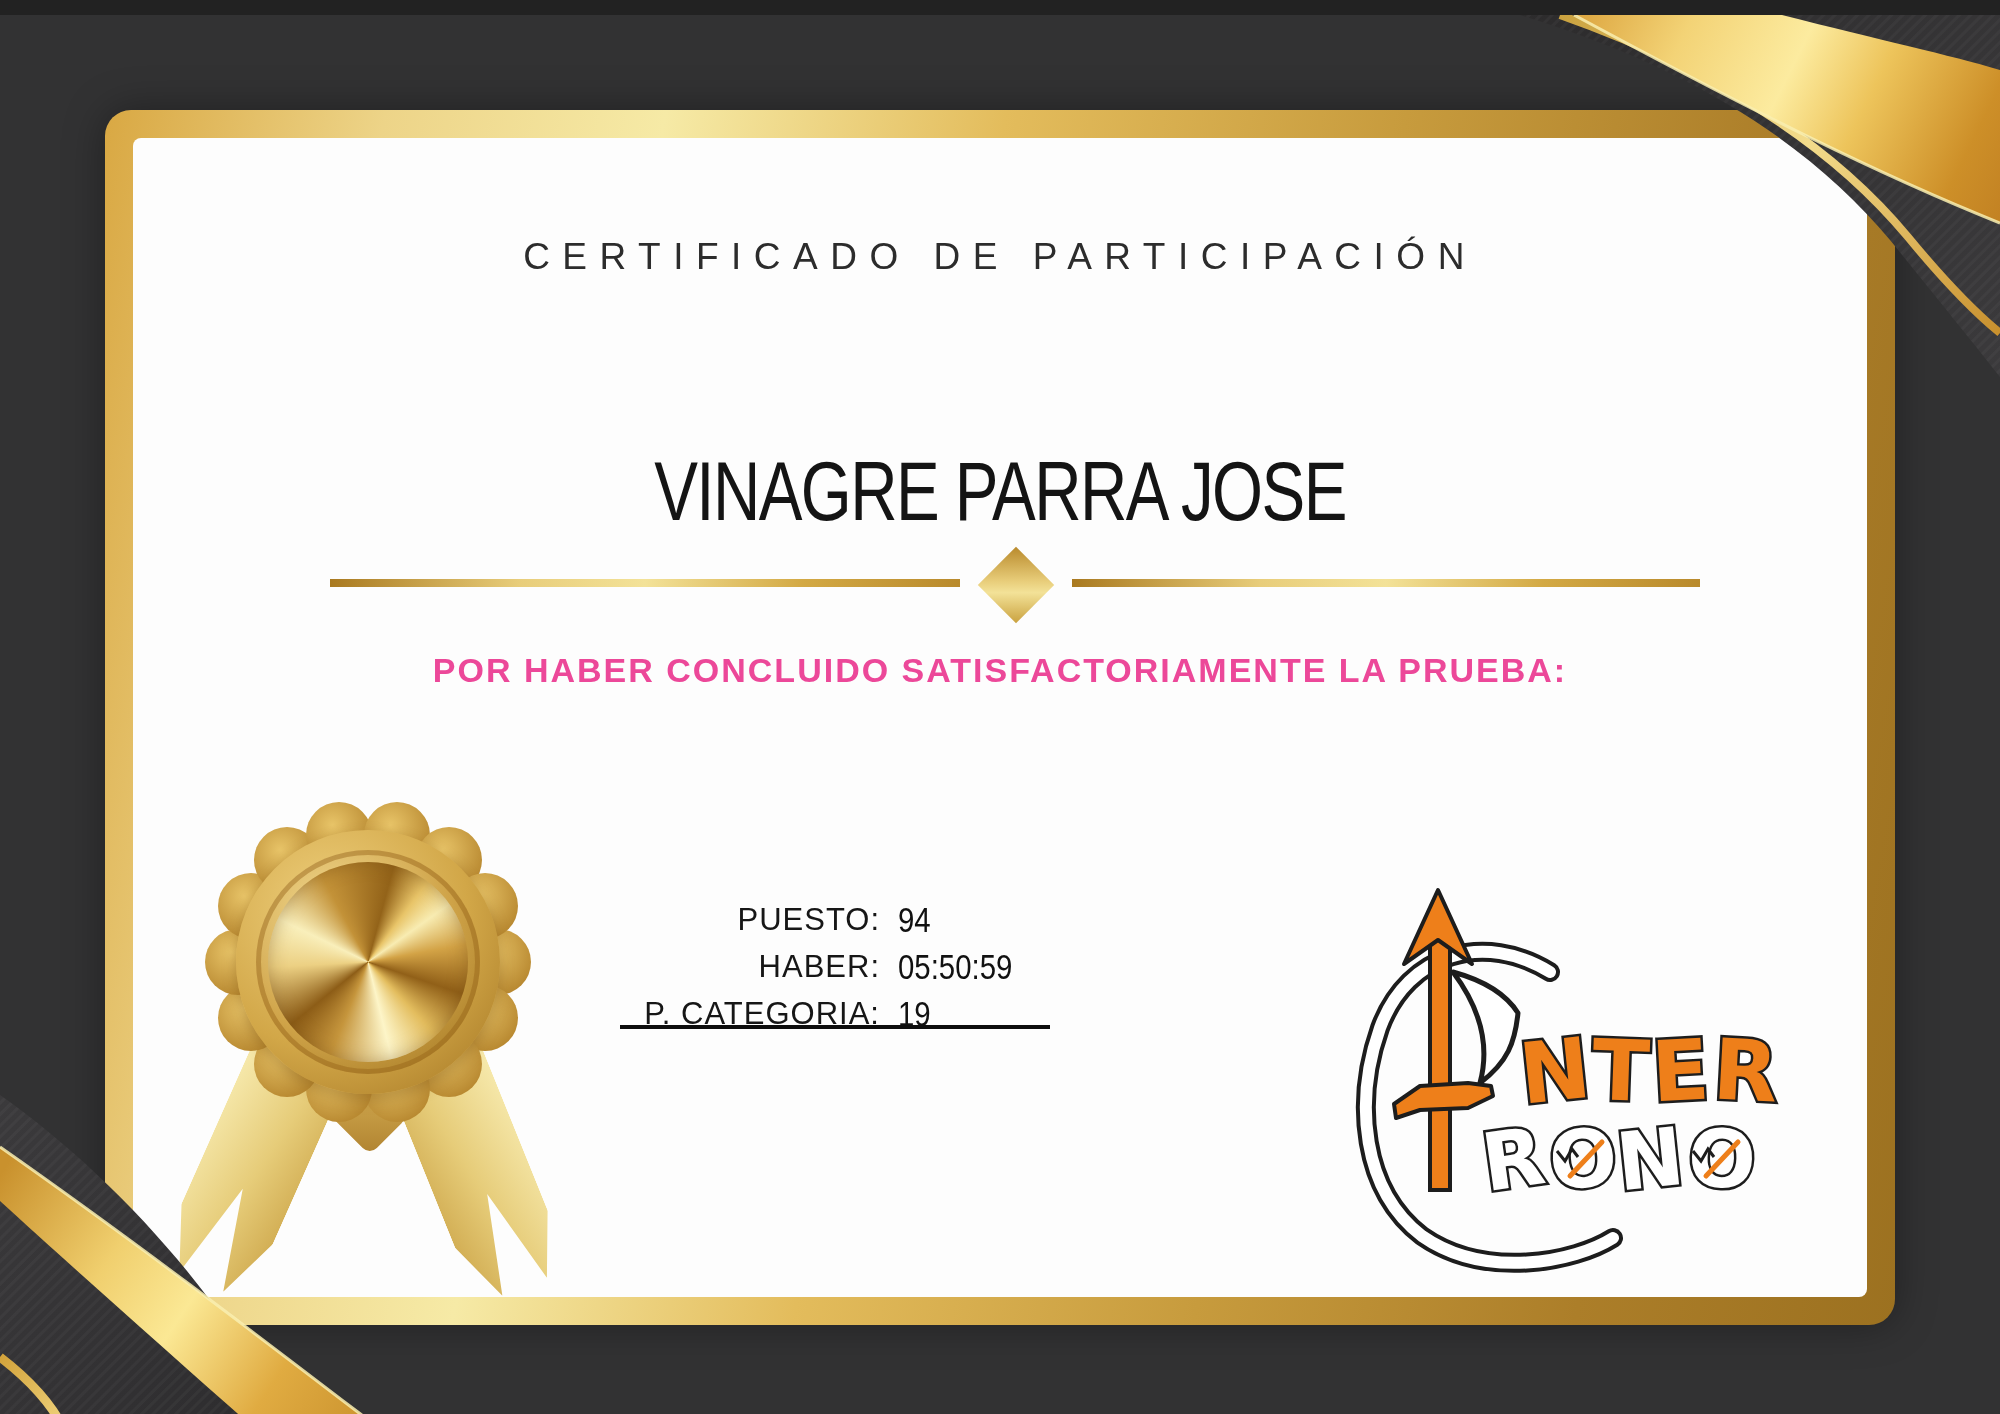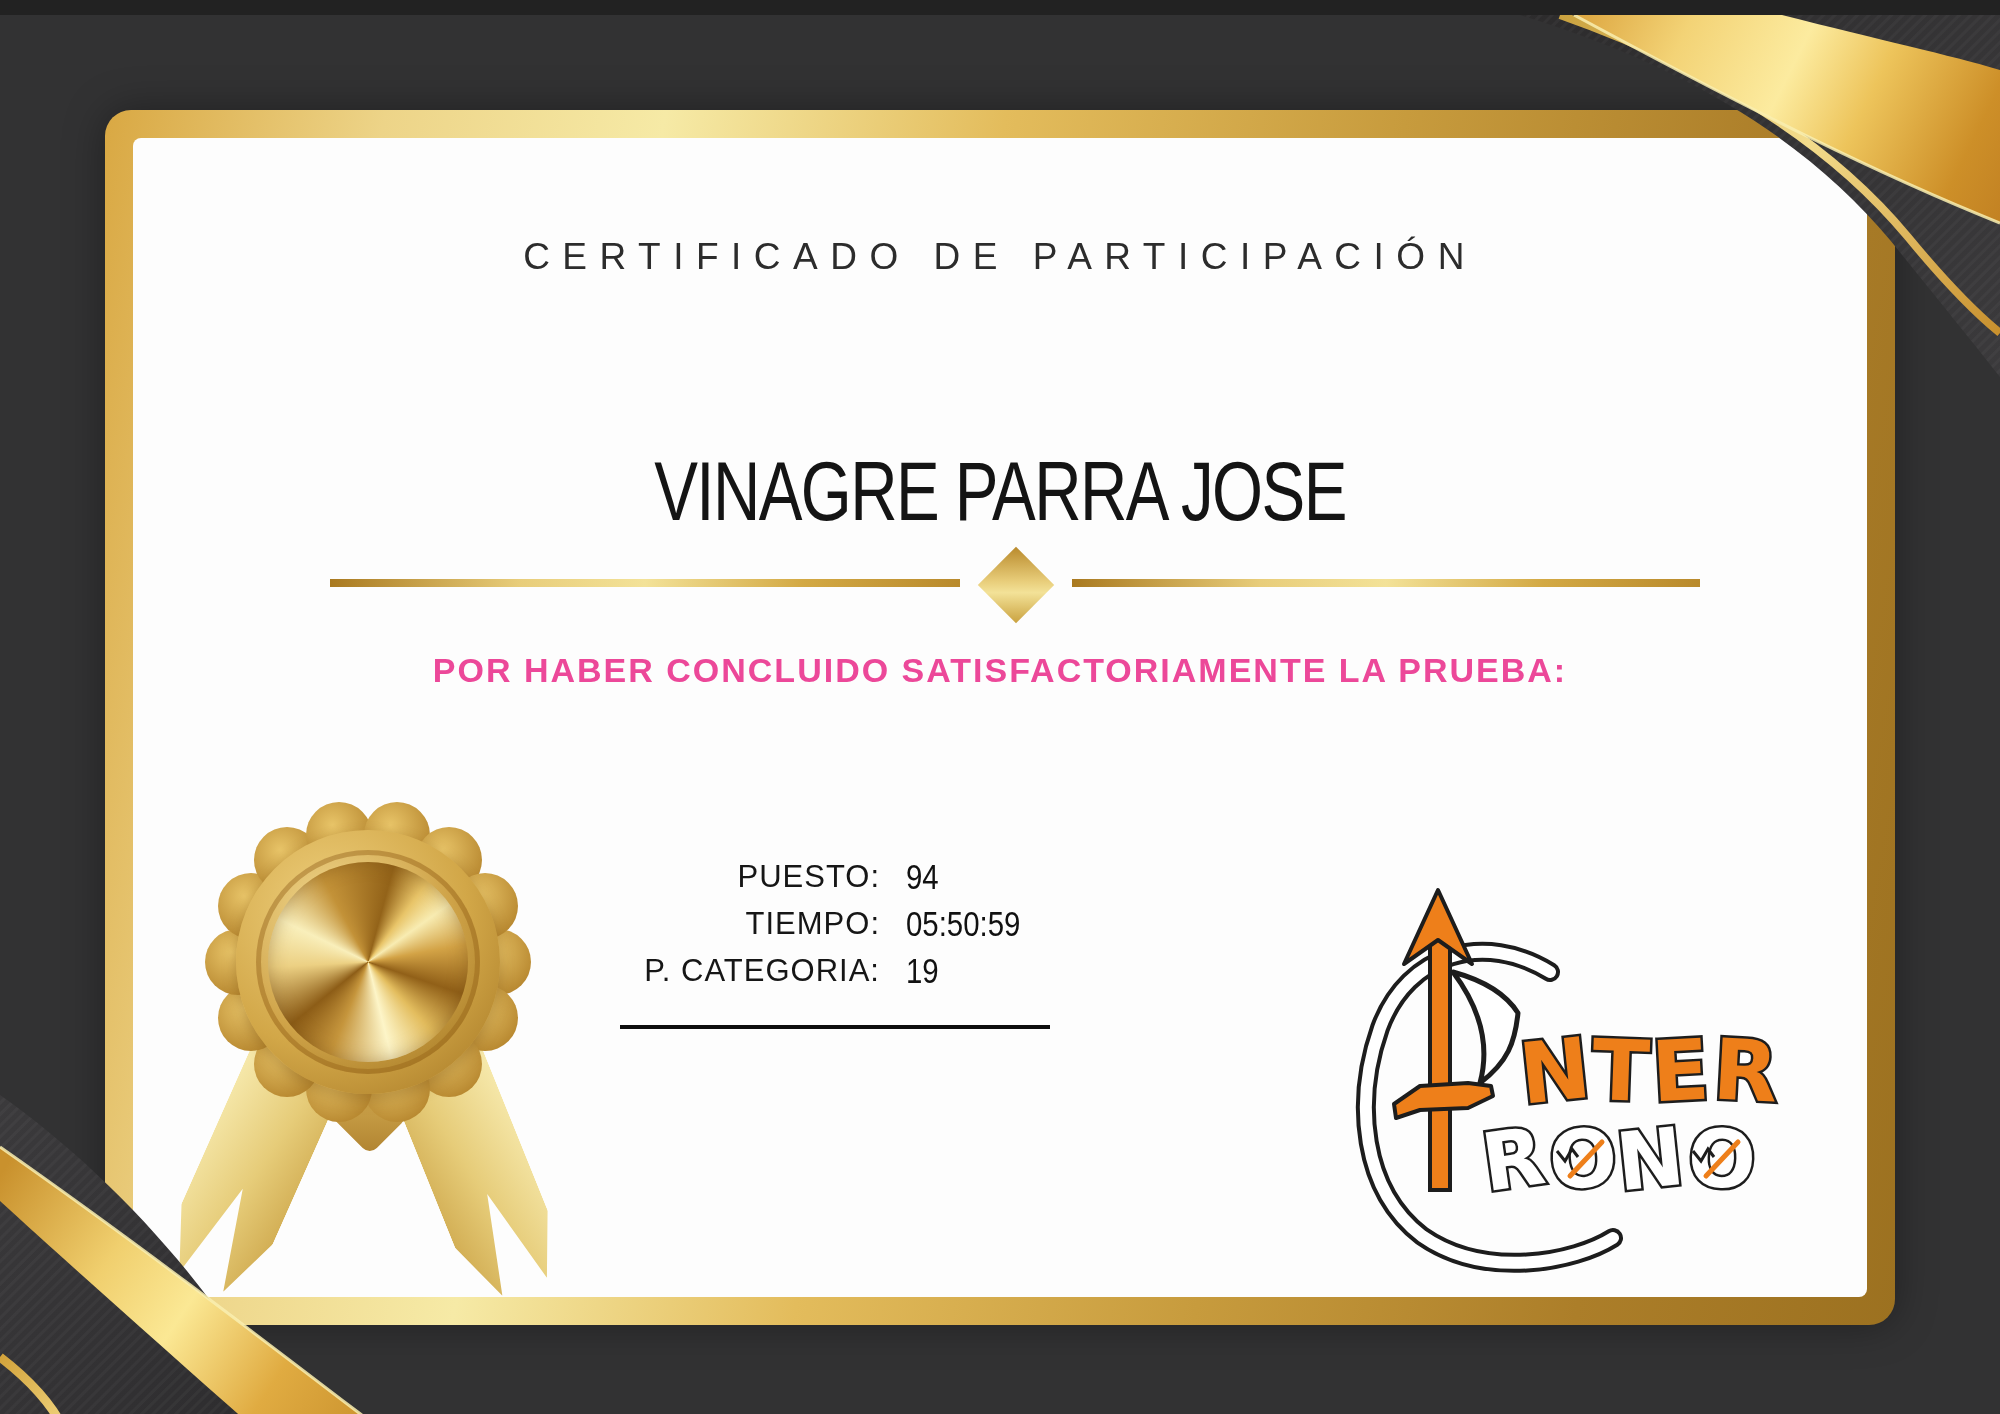--- a/index.html
+++ b/index.html
@@ -23,22 +23,22 @@
         transform:scaleX(0.78);}
   .divider-line{position:absolute;top:564px;height:8px;z-index:4;
         background:linear-gradient(90deg,#a9791f,#e8cd7a 30%,#f3e298 50%,#d3a944 75%,#b98a2c 100%);}
   .divider-left{left:330px;width:630px;}
   .divider-right{left:1072px;width:628px;}
   .diamond{position:absolute;left:989px;top:543px;width:54px;height:54px;z-index:4;
         background:linear-gradient(135deg,#b98a2c,#e8cd7a 45%,#f3e298 60%,#caa23f);
         transform:rotate(45deg);}
   .subtitle{position:absolute;left:0;right:0;top:636px;text-align:center;z-index:4;
         font-size:34px;font-weight:700;letter-spacing:2px;color:#ec4899;}
-  .results{position:absolute;left:560px;top:838px;z-index:4;display:grid;
-        grid-template-columns:320px auto;column-gap:26px;}
+  .results{position:absolute;left:560px;top:881px;z-index:4;display:grid;
+        grid-template-columns:320px auto;column-gap:18px;}
   .r-label{justify-self:end;font-size:31px;letter-spacing:1px;color:#161616;line-height:47px;}
   .r-value{justify-self:start;font-size:35px;color:#111;line-height:47px;
         transform:scaleX(0.84);transform-origin:left center;}
   .sig-line{position:absolute;left:620px;top:1010px;width:430px;height:4px;
         background:#0d0d0d;z-index:4;}
   
   .medal{position:absolute;left:193px;top:772px;width:350px;height:540px;z-index:3;}
   .bump{position:absolute;width:66px;height:66px;border-radius:50%;z-index:3;
         background:radial-gradient(circle at 40% 35%,#e8c468,#b6862e 80%);}
   .medal-main{position:absolute;left:43px;top:43px;width:264px;height:264px;border-radius:50%;z-index:4;
@@ -80,21 +80,21 @@
 
   <div class="divider-line divider-left"></div>
   <div class="diamond"></div>
   <div class="divider-line divider-right"></div>
 
   <div class="subtitle">POR HABER CONCLUIDO SATISFACTORIAMENTE LA PRUEBA:</div>
 
   <div class="results">
     <span class="r-label">PUESTO:</span>
     <span class="r-value">94</span>
-    <span class="r-label">TIEMPO:</span>
+    <span class="r-label">HABER:</span>
     <span class="r-value">05:50:59</span>
     <span class="r-label">P. CATEGORIA:</span>
     <span class="r-value">19</span>
   </div>
 
   <div class="sig-line"></div>
 
   <div class="medal">
     <div class="tail tail-left"></div>
     <div class="tail tail-right"></div>

